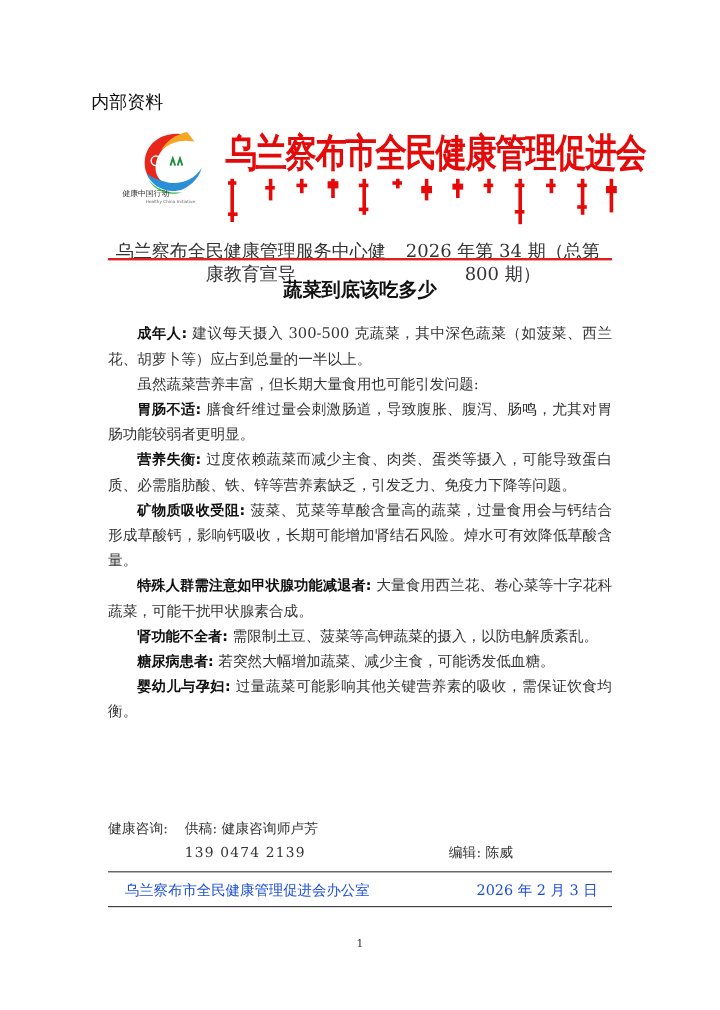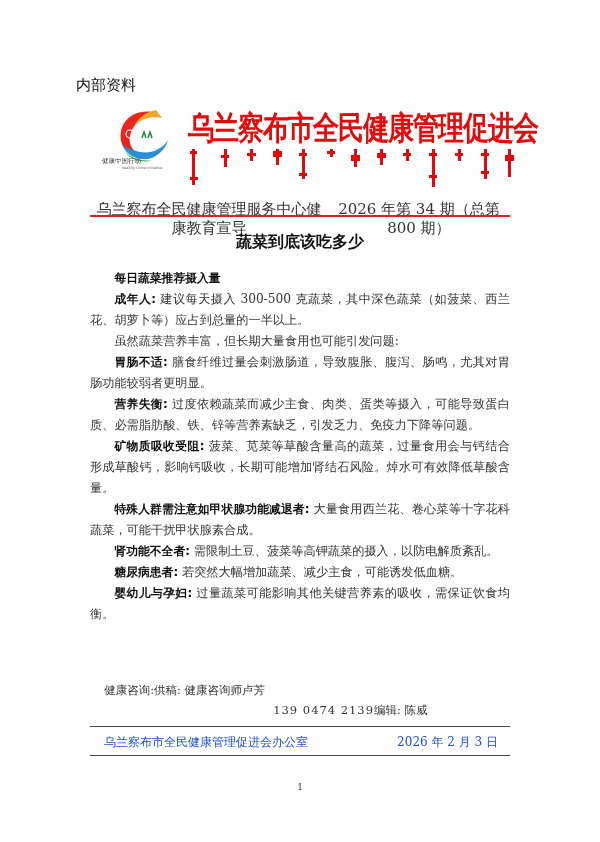--- a/index.html
+++ b/index.html
@@ -11,21 +11,21 @@
   .logo-cap { left:102px; top:157px; width:80px; text-align:left; font-family:"DejaVu Sans",sans-serif; font-size:6.5px; color:#333; }
   .logo-sub { left:102px; top:166px; width:80px; text-align:center; font-family:"DejaVu Sans",sans-serif; font-size:3.5px; color:#666; }
   .org-title { left:188px; top:106px; font-size:26px; color:#e50a0a; font-weight:bold; letter-spacing:-1px; transform:scaleY(1.25); transform-origin:top left; font-family:"DejaVu Serif",serif; }
   .mongol { left:190px; top:147px; width:330px; height:40px; }
   .header-line { left:90px; top:200px; font-size:15px; color:#333; width:420px; display:flex; justify-content:space-between;text-align:center; }
   .red-rule { left:90px; top:215px; width:420px; height:2px; background:#e0201c; }
   .doc-title { left:0; width:600px; top:232px; text-align:center; font-size:16px; font-weight:bold; color:#111; }
   .body-text { left:90px; top:268px; width:420px; font-size:12.2px; line-height:21px; color:#333; }
   .body-text p { margin:0; text-indent:2em; text-align:justify; }
   .body-text b { color:#111; font-family:"DejaVu Sans",sans-serif; font-size:11.8px; }
-  .contact { left:90px; top:680px; width:420px; font-size:11.5px; line-height:20px; color:#333;text-align:right; }
+  .contact { left:90px; top:680px; width:420px; font-size:11.5px; line-height:20px; color:#333; }
   .contact .row { display:flex; }
   .contact .l { width:64px; }
   .contact .m { width:220px; letter-spacing:1px; }
   .rule { left:90px; width:420px; height:1px; background:#444; }
   .footer { left:90px; top:734px; width:420px; font-size:12px; color:#1d4ed8; display:flex; justify-content:space-between; padding:0 12px 0 14px; box-sizing:border-box; }
   .page-num { left:0; width:600px; top:782px; text-align:center; font-size:9px; color:#333; }
 </style>
 </head>
 <body>
 
@@ -81,21 +81,20 @@
 
 <div class="abs header-line">
   <span>乌兰察布全民健康管理服务中心健康教育宣导</span>
   <span>2026 年第 34 期（总第 800 期）</span>
 </div>
 <div class="abs red-rule"></div>
 
 <div class="abs doc-title">蔬菜到底该吃多少</div>
 
 <div class="abs body-text">
-  <p><b>每日蔬菜推荐摄入量</b><span></span></p>
   <p><b>成年人:</b><span> 建议每天摄入 300-500 克蔬菜，其中深色蔬菜（如菠菜、西兰花、胡萝卜等）应占到总量的一半以上。</span></p>
   <p><b></b><span>虽然蔬菜营养丰富，但长期大量食用也可能引发问题:</span></p>
   <p><b>胃肠不适:</b><span> 膳食纤维过量会刺激肠道，导致腹胀、腹泻、肠鸣，尤其对胃肠功能较弱者更明显。</span></p>
   <p><b>营养失衡:</b><span> 过度依赖蔬菜而减少主食、肉类、蛋类等摄入，可能导致蛋白质、必需脂肪酸、铁、锌等营养素缺乏，引发乏力、免疫力下降等问题。</span></p>
   <p><b>矿物质吸收受阻:</b><span> 菠菜、苋菜等草酸含量高的蔬菜，过量食用会与钙结合形成草酸钙，影响钙吸收，长期可能增加肾结石风险。焯水可有效降低草酸含量。</span></p>
   <p><b>特殊人群需注意如甲状腺功能减退者:</b><span> 大量食用西兰花、卷心菜等十字花科蔬菜，可能干扰甲状腺素合成。</span></p>
   <p><b>肾功能不全者:</b><span> 需限制土豆、菠菜等高钾蔬菜的摄入，以防电解质紊乱。</span></p>
   <p><b>糖尿病患者:</b><span> 若突然大幅增加蔬菜、减少主食，可能诱发低血糖。</span></p>
   <p><b>婴幼儿与孕妇:</b><span> 过量蔬菜可能影响其他关键营养素的吸收，需保证饮食均衡。</span></p>
 </div>

